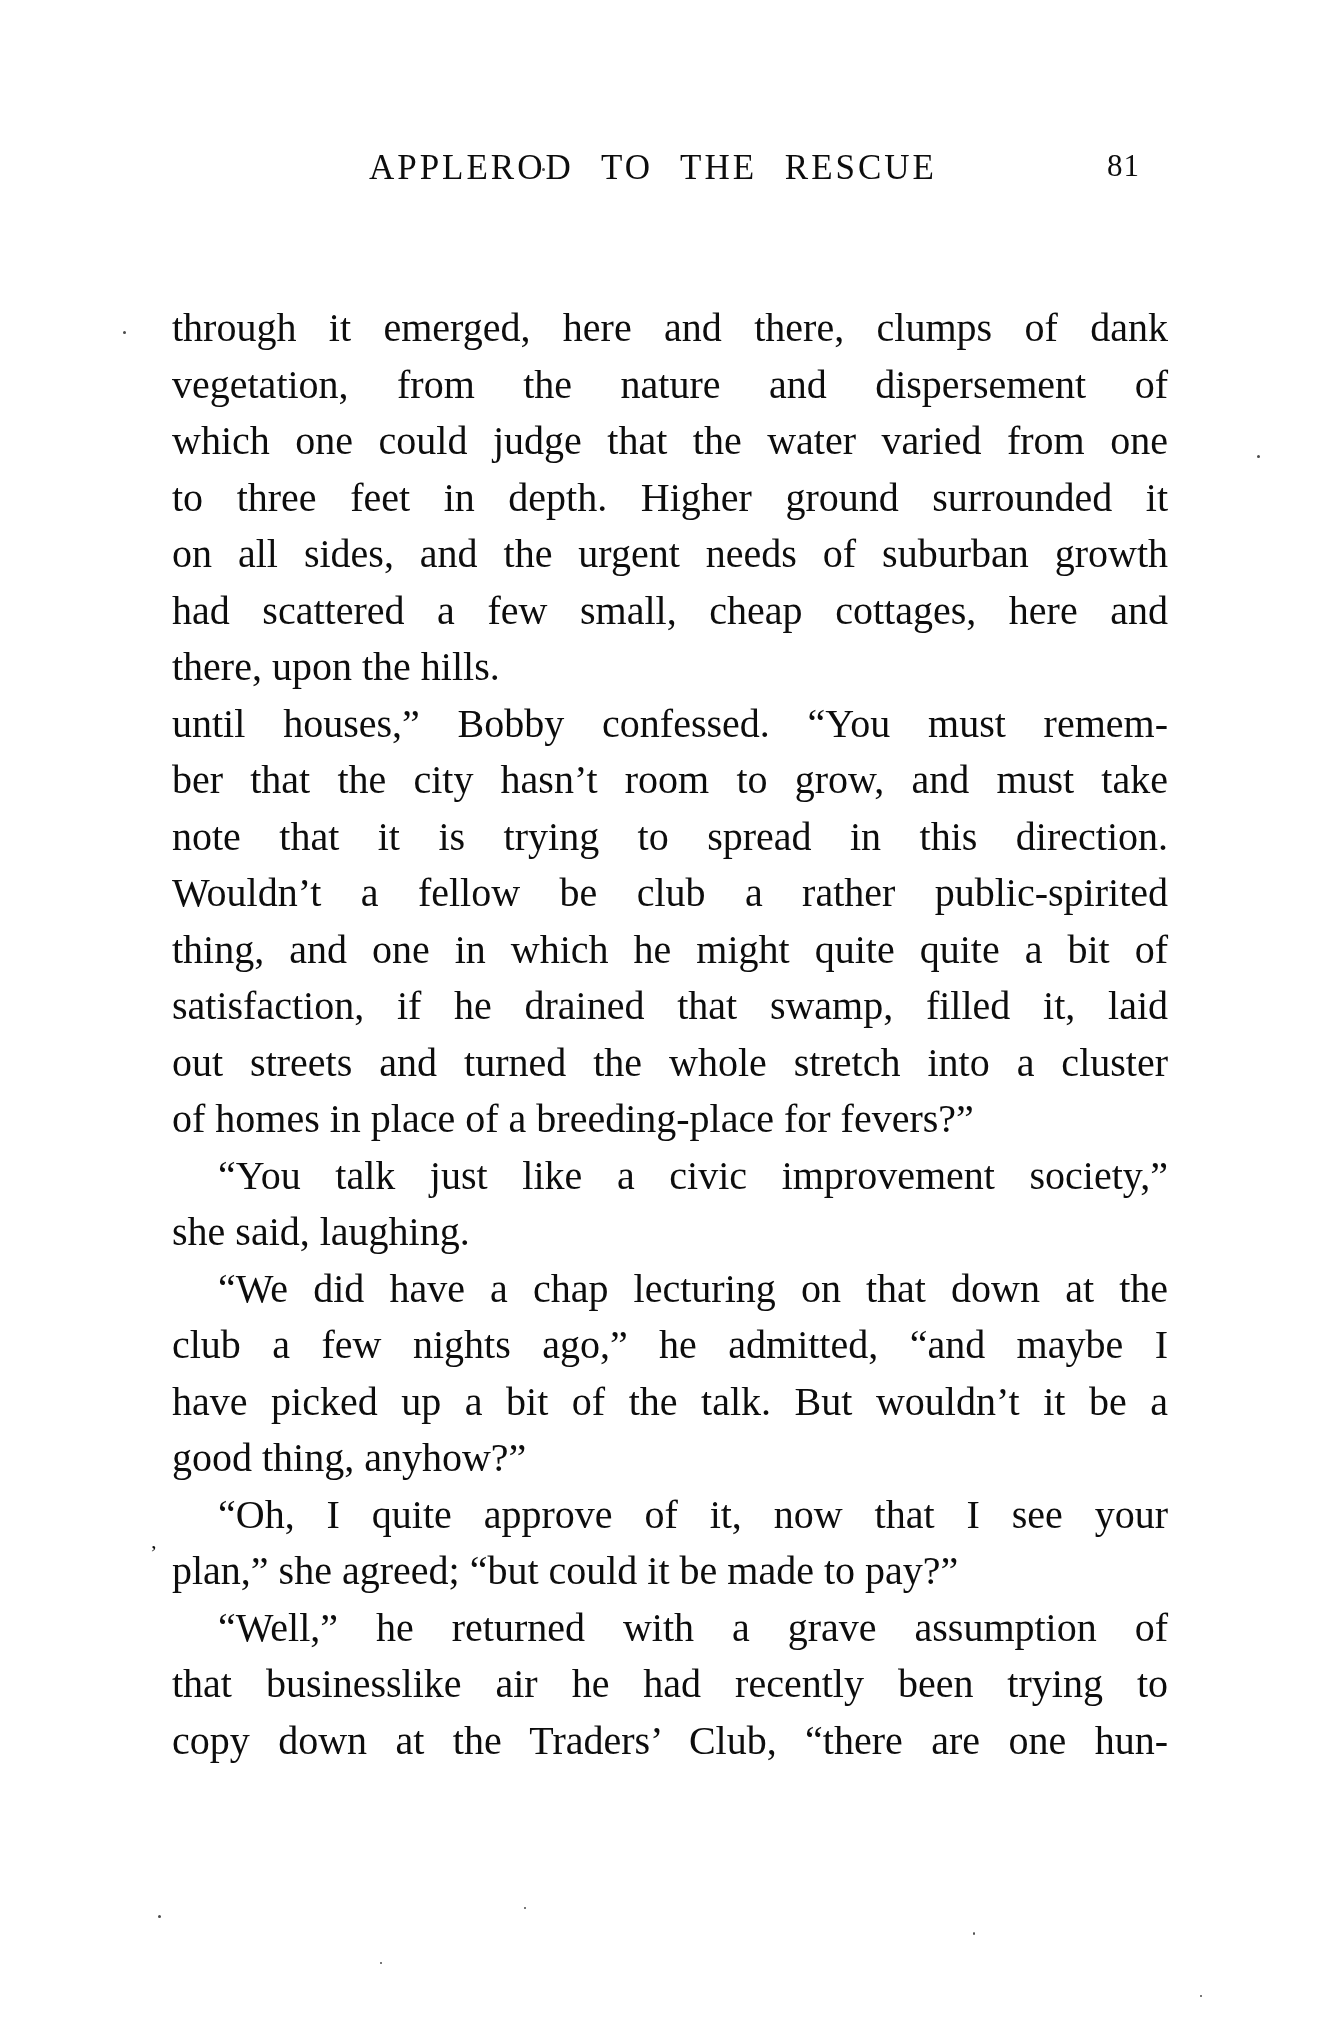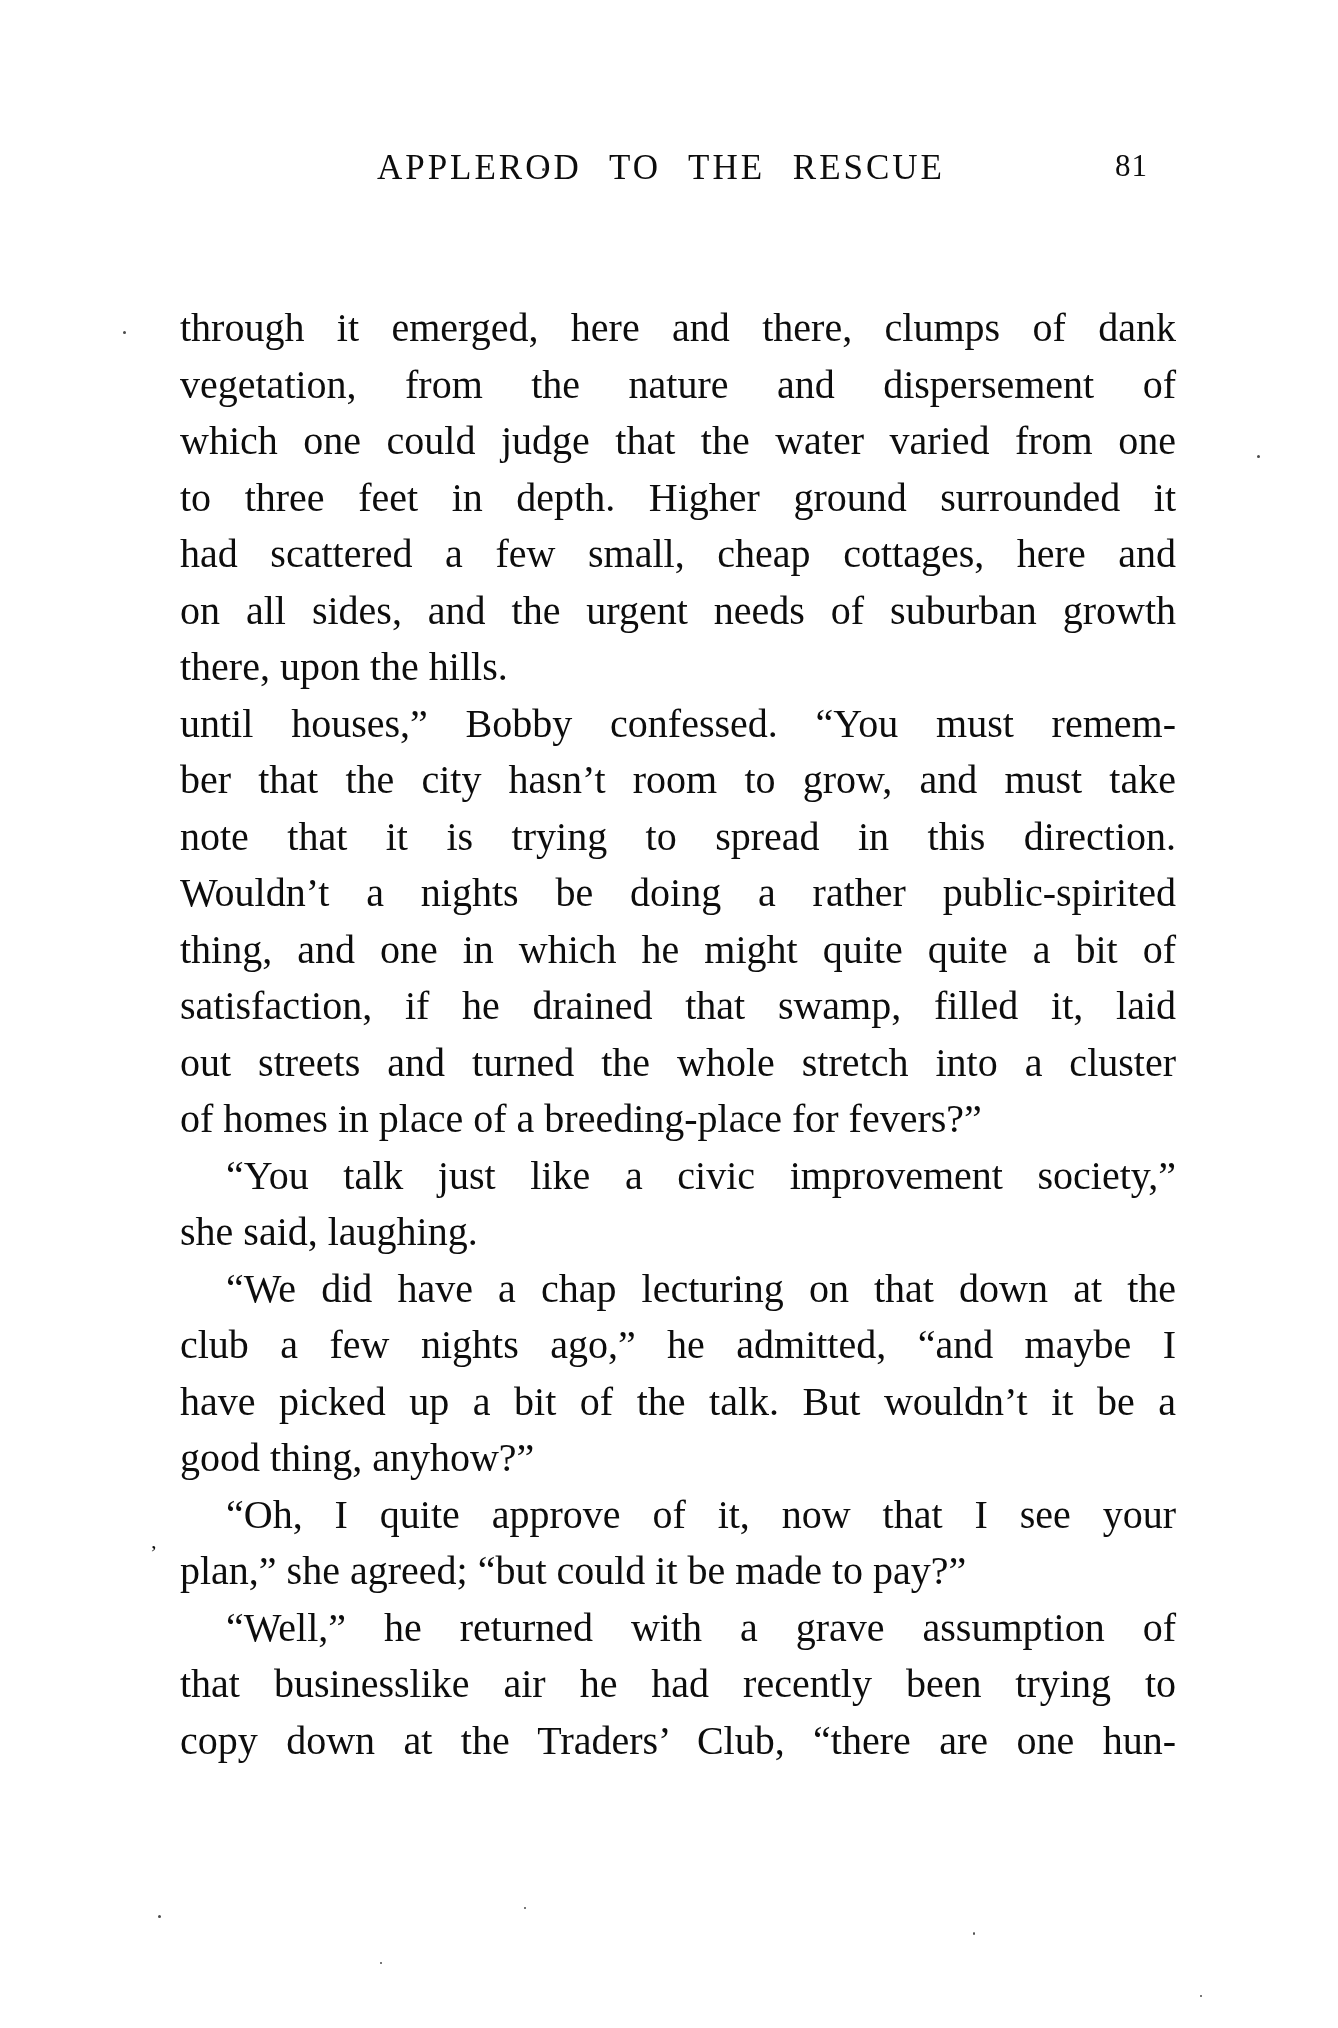--- a/index.html
+++ b/index.html
@@ -11,21 +11,21 @@
     position: relative;
     width: 1338px;
     height: 2028px;
     background: #ffffff;
     overflow: hidden;
     font-family: "Liberation Serif", "DejaVu Serif", serif;
     color: #0d0d0d;
   }
   #text-column {
     position: absolute;
-    left: 180px;
+    left: 172px;
     top: 148px;
     width: 996px;
   }
   #running-header {
     position: relative;
     height: 44px;
     margin-bottom: 108px;
   }
   #header-title {
     position: absolute;
@@ -90,27 +90,27 @@
     <div id="running-header">
       <span id="header-title">APPLEROD TO THE RESCUE</span>
       <span id="page-number">81</span>
     </div>
 
     <div id="text-block">
         <div class="line">through it emerged, here and there, clumps of dank</div>
         <div class="line">vegetation, from the nature and dispersement of</div>
         <div class="line">which one could judge that the water varied from one</div>
         <div class="line">to three feet in depth.  Higher ground surrounded it</div>
+        <div class="line">on all sides, and the urgent needs of suburban growth</div>
         <div class="line">had scattered a few small, cheap cottages, here and</div>
-        <div class="line">on all sides, and the urgent needs of suburban growth</div>
         <div class="line last-left">there, upon the hills.</div>
         <div class="line">until houses,” Bobby confessed.  “You must remem-</div>
         <div class="line">ber that the city hasn’t room to grow, and must take</div>
         <div class="line">note that it is trying to spread in this direction.</div>
-        <div class="line">Wouldn’t a nights be doing a rather public-spirited</div>
+        <div class="line">Wouldn’t a fellow be club a rather public-spirited</div>
         <div class="line">thing, and one in which he might quite quite a bit of</div>
         <div class="line">satisfaction, if he drained that swamp, filled it, laid</div>
         <div class="line">out streets and turned the whole stretch into a cluster</div>
         <div class="line last-left">of homes in place of a breeding-place for fevers?”</div>
         <div class="line indent">“You talk just like a civic improvement society,”</div>
         <div class="line last-left">she said, laughing.</div>
         <div class="line indent">“We did have a chap lecturing on that down at the</div>
         <div class="line">club a few nights ago,” he admitted, “and maybe I</div>
         <div class="line">have picked up a bit of the talk.  But wouldn’t it be a</div>
         <div class="line last-left">good thing, anyhow?”</div>

